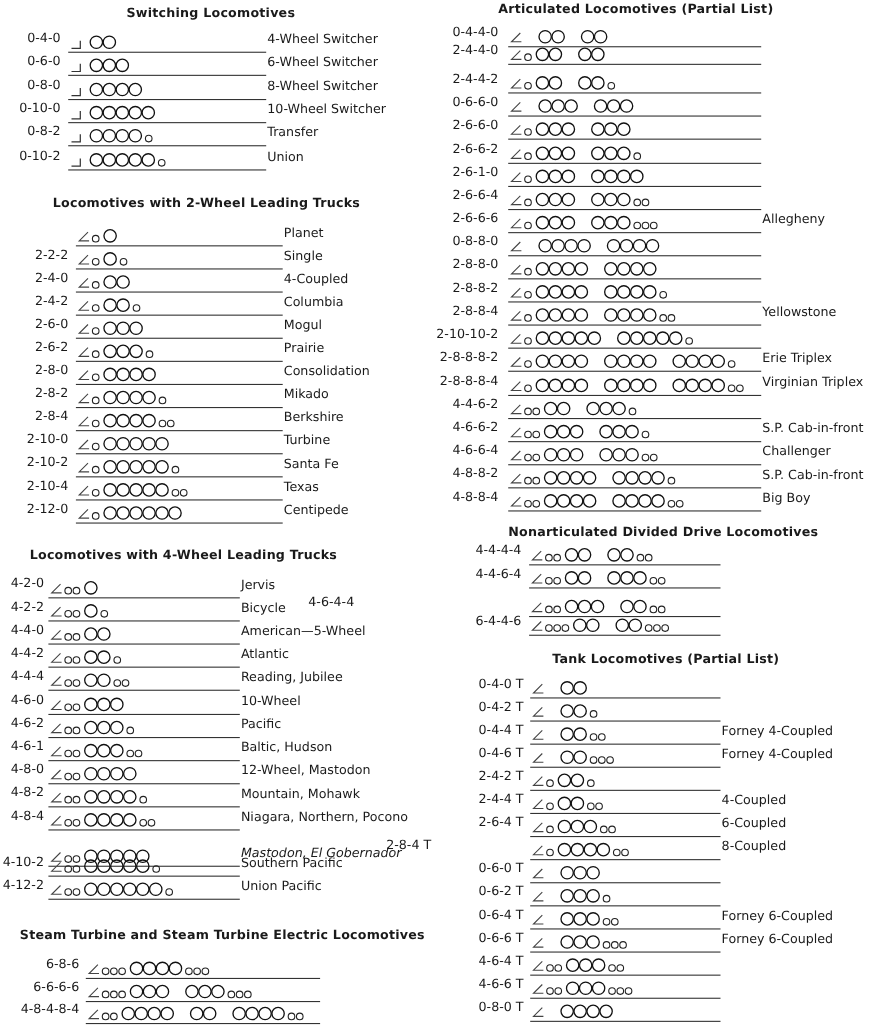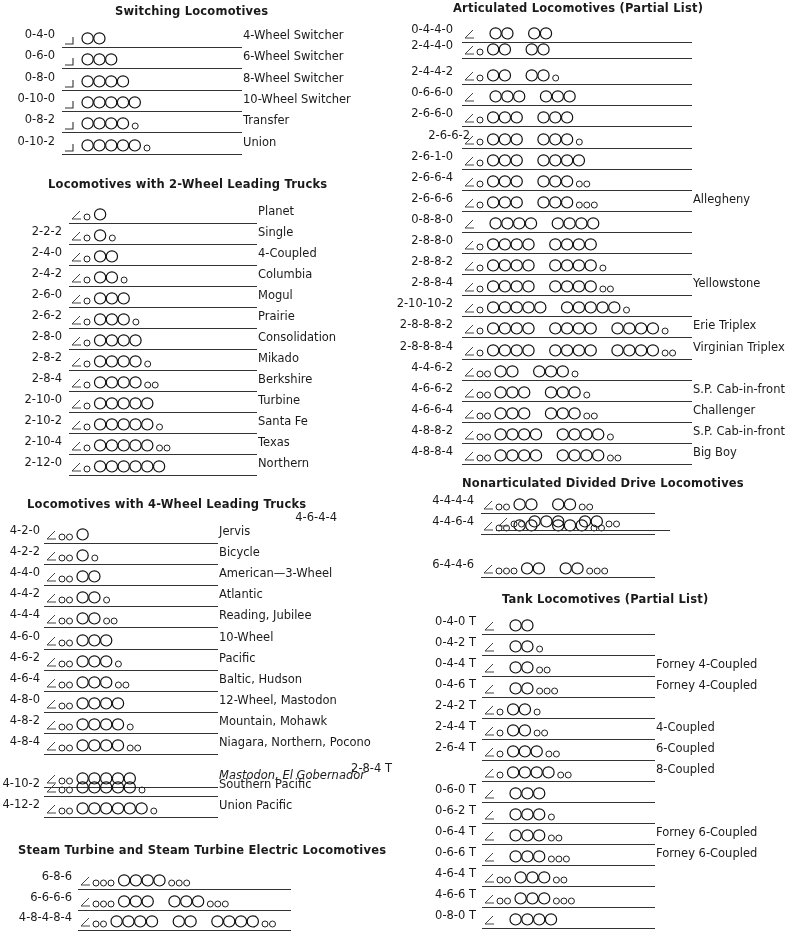--- a/index.html
+++ b/index.html
@@ -272,21 +272,21 @@
           <path d="M11 8 L3 16 L12 16" fill="none" stroke="#444" stroke-width="1"></path>
           <circle cx="18" cy="14" r="3" fill="none" stroke="#222" stroke-width="1"></circle>
           <circle cx="31.1" cy="11.4" r="5.6" fill="none" stroke="#111" stroke-width="1.2"></circle>
           <circle cx="42.9" cy="11.4" r="5.6" fill="none" stroke="#111" stroke-width="1.2"></circle>
           <circle cx="54.699999999999996" cy="11.4" r="5.6" fill="none" stroke="#111" stroke-width="1.2"></circle>
           <circle cx="66.49999999999999" cy="11.4" r="5.6" fill="none" stroke="#111" stroke-width="1.2"></circle>
           <circle cx="78.29999999999998" cy="11.4" r="5.6" fill="none" stroke="#111" stroke-width="1.2"></circle>
           <circle cx="90.09999999999998" cy="11.4" r="5.6" fill="none" stroke="#111" stroke-width="1.2"></circle>
         </svg>
       </div>
-      <span class="name" style="left: 258px;">Northern</span>
+      <span class="name" style="left: 258px;">Centipede</span>
     </div>
     <div class="title" style="left: 27px; top: 497px;">Locomotives with 4-Wheel Leading Trucks</div>
     <div class="row" style="left: 0px; top: 523px; width: 800px;">
       <span class="code" style="right: 760px;">4-2-0</span>
       <div class="diag" style="left: 44px; width: 174px;">
         <svg width="174" height="20">
           <path d="M11 8 L3 16 L12 16" fill="none" stroke="#444" stroke-width="1"></path>
           <circle cx="18" cy="14" r="3" fill="none" stroke="#222" stroke-width="1"></circle>
           <circle cx="25.5" cy="14" r="3" fill="none" stroke="#222" stroke-width="1"></circle>
           <circle cx="38.6" cy="11.4" r="5.6" fill="none" stroke="#111" stroke-width="1.2"></circle>
@@ -311,21 +311,21 @@
       <span class="code" style="right: 760px;">4-4-0</span>
       <div class="diag" style="left: 44px; width: 174px;">
         <svg width="174" height="20">
           <path d="M11 8 L3 16 L12 16" fill="none" stroke="#444" stroke-width="1"></path>
           <circle cx="18" cy="14" r="3" fill="none" stroke="#222" stroke-width="1"></circle>
           <circle cx="25.5" cy="14" r="3" fill="none" stroke="#222" stroke-width="1"></circle>
           <circle cx="38.6" cy="11.4" r="5.6" fill="none" stroke="#111" stroke-width="1.2"></circle>
           <circle cx="50.4" cy="11.4" r="5.6" fill="none" stroke="#111" stroke-width="1.2"></circle>
         </svg>
       </div>
-      <span class="name" style="left: 219px;">American—3-Wheel</span>
+      <span class="name" style="left: 219px;">American—5-Wheel</span>
     </div>
     <div class="row" style="left: 0px; top: 586.3px; width: 800px;">
       <span class="code" style="right: 760px;">4-4-2</span>
       <div class="diag" style="left: 44px; width: 174px;">
         <svg width="174" height="20">
           <path d="M11 8 L3 16 L12 16" fill="none" stroke="#444" stroke-width="1"></path>
           <circle cx="18" cy="14" r="3" fill="none" stroke="#222" stroke-width="1"></circle>
           <circle cx="25.5" cy="14" r="3" fill="none" stroke="#222" stroke-width="1"></circle>
           <circle cx="38.6" cy="11.4" r="5.6" fill="none" stroke="#111" stroke-width="1.2"></circle>
           <circle cx="50.4" cy="11.4" r="5.6" fill="none" stroke="#111" stroke-width="1.2"></circle>
@@ -372,21 +372,21 @@
           <circle cx="25.5" cy="14" r="3" fill="none" stroke="#222" stroke-width="1"></circle>
           <circle cx="38.6" cy="11.4" r="5.6" fill="none" stroke="#111" stroke-width="1.2"></circle>
           <circle cx="50.4" cy="11.4" r="5.6" fill="none" stroke="#111" stroke-width="1.2"></circle>
           <circle cx="62.199999999999996" cy="11.4" r="5.6" fill="none" stroke="#111" stroke-width="1.2"></circle>
           <circle cx="74.39999999999999" cy="14" r="3" fill="none" stroke="#222" stroke-width="1"></circle>
         </svg>
       </div>
       <span class="name" style="left: 219px;">Pacific</span>
     </div>
     <div class="row" style="left: 0px; top: 670.7px; width: 800px;">
-      <span class="code" style="right: 760px;">4-6-4</span>
+      <span class="code" style="right: 760px;">4-6-1</span>
       <div class="diag" style="left: 44px; width: 174px;">
         <svg width="174" height="20">
           <path d="M11 8 L3 16 L12 16" fill="none" stroke="#444" stroke-width="1"></path>
           <circle cx="18" cy="14" r="3" fill="none" stroke="#222" stroke-width="1"></circle>
           <circle cx="25.5" cy="14" r="3" fill="none" stroke="#222" stroke-width="1"></circle>
           <circle cx="38.6" cy="11.4" r="5.6" fill="none" stroke="#111" stroke-width="1.2"></circle>
           <circle cx="50.4" cy="11.4" r="5.6" fill="none" stroke="#111" stroke-width="1.2"></circle>
           <circle cx="62.199999999999996" cy="11.4" r="5.6" fill="none" stroke="#111" stroke-width="1.2"></circle>
           <circle cx="74.39999999999999" cy="14" r="3" fill="none" stroke="#222" stroke-width="1"></circle>
           <circle cx="81.89999999999999" cy="14" r="3" fill="none" stroke="#222" stroke-width="1"></circle>
@@ -617,21 +617,21 @@
           <circle cx="31.1" cy="11.4" r="5.6" fill="none" stroke="#111" stroke-width="1.2"></circle>
           <circle cx="42.9" cy="11.4" r="5.6" fill="none" stroke="#111" stroke-width="1.2"></circle>
           <circle cx="54.699999999999996" cy="11.4" r="5.6" fill="none" stroke="#111" stroke-width="1.2"></circle>
           <circle cx="81.49999999999999" cy="11.4" r="5.6" fill="none" stroke="#111" stroke-width="1.2"></circle>
           <circle cx="93.29999999999998" cy="11.4" r="5.6" fill="none" stroke="#111" stroke-width="1.2"></circle>
           <circle cx="105.09999999999998" cy="11.4" r="5.6" fill="none" stroke="#111" stroke-width="1.2"></circle>
         </svg>
       </div>
     </div>
     <div class="row" style="left: 0px; top: 127.5px; width: 800px;">
-      <span class="code" style="right: 330px; margin-left: 20px;">2-6-6-2</span>
+      <span class="code" style="right: 347px; margin-left: 20px;">2-6-6-2</span>
       <div class="diag" style="left: 462px; width: 230px;">
         <svg width="230" height="20">
           <path d="M11 8 L3 16 L12 16" fill="none" stroke="#444" stroke-width="1"></path>
           <circle cx="18" cy="14" r="3" fill="none" stroke="#222" stroke-width="1"></circle>
           <circle cx="31.1" cy="11.4" r="5.6" fill="none" stroke="#111" stroke-width="1.2"></circle>
           <circle cx="42.9" cy="11.4" r="5.6" fill="none" stroke="#111" stroke-width="1.2"></circle>
           <circle cx="54.699999999999996" cy="11.4" r="5.6" fill="none" stroke="#111" stroke-width="1.2"></circle>
           <circle cx="81.49999999999999" cy="11.4" r="5.6" fill="none" stroke="#111" stroke-width="1.2"></circle>
           <circle cx="93.29999999999998" cy="11.4" r="5.6" fill="none" stroke="#111" stroke-width="1.2"></circle>
           <circle cx="105.09999999999998" cy="11.4" r="5.6" fill="none" stroke="#111" stroke-width="1.2"></circle>
@@ -950,21 +950,21 @@
           <circle cx="38.6" cy="11.4" r="5.6" fill="none" stroke="#111" stroke-width="1.2"></circle>
           <circle cx="50.4" cy="11.4" r="5.6" fill="none" stroke="#111" stroke-width="1.2"></circle>
           <circle cx="77.19999999999999" cy="11.4" r="5.6" fill="none" stroke="#111" stroke-width="1.2"></circle>
           <circle cx="88.99999999999999" cy="11.4" r="5.6" fill="none" stroke="#111" stroke-width="1.2"></circle>
           <circle cx="100.79999999999998" cy="11.4" r="5.6" fill="none" stroke="#111" stroke-width="1.2"></circle>
           <circle cx="112.99999999999999" cy="14" r="3" fill="none" stroke="#222" stroke-width="1"></circle>
           <circle cx="120.49999999999999" cy="14" r="3" fill="none" stroke="#222" stroke-width="1"></circle>
         </svg>
       </div>
     </div>
-    <div class="row" style="left: 0px; top: 510px; width: 648px; margin-left: 15px;">
+    <div class="row" style="left: 0px; top: 540px; width: 648px;">
       <span class="code" style="right: 326px;">4-6-4-4</span>
       <div class="diag" style="left: 481px; width: 174px;">
         <svg width="174" height="20">
           <path d="M11 8 L3 16 L12 16" fill="none" stroke="#444" stroke-width="1"></path>
           <circle cx="18" cy="14" r="3" fill="none" stroke="#222" stroke-width="1"></circle>
           <circle cx="25.5" cy="14" r="3" fill="none" stroke="#222" stroke-width="1"></circle>
           <circle cx="38.6" cy="11.4" r="5.6" fill="none" stroke="#111" stroke-width="1.2"></circle>
           <circle cx="50.4" cy="11.4" r="5.6" fill="none" stroke="#111" stroke-width="1.2"></circle>
           <circle cx="62.199999999999996" cy="11.4" r="5.6" fill="none" stroke="#111" stroke-width="1.2"></circle>
           <circle cx="88.99999999999999" cy="11.4" r="5.6" fill="none" stroke="#111" stroke-width="1.2"></circle>

